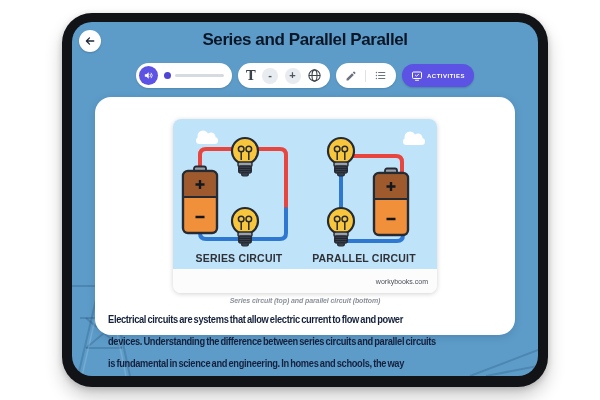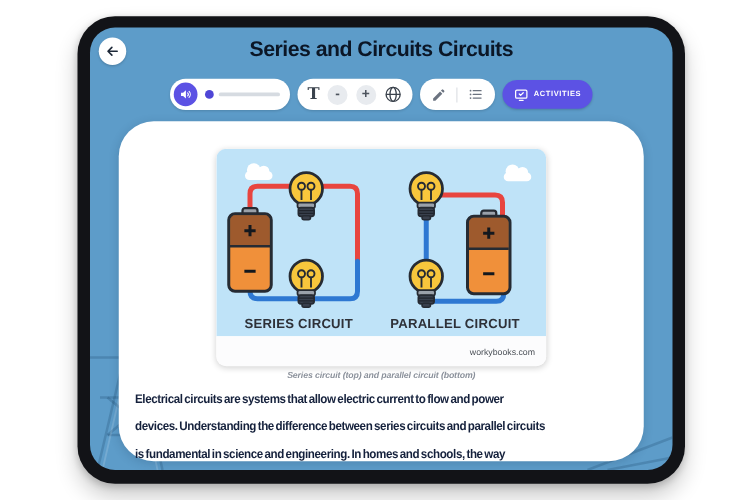--- a/index.html
+++ b/index.html
@@ -36,22 +36,22 @@
   .t-icon{font-family:"DejaVu Serif",serif;font-size:13px;font-weight:700;color:#3a424c;line-height:1;}
   .step-btn{width:16px;height:16px;border-radius:50%;background:#e8ebef;color:#4d545e;
             font-size:11px;font-weight:700;display:flex;align-items:center;justify-content:center;line-height:1;}
   .pill-annotate{width:60px;padding:0 9px;justify-content:space-between;}
   .tool-divider{width:1px;height:12px;background:#dfe2e6;}
   .btn-activities{height:23px;border-radius:12px;background:#5c52e4;display:flex;align-items:center;
                   gap:4px;padding:0 9px;box-shadow:0 1px 2px rgba(0,0,0,.18);cursor:pointer;}
   .btn-activities span{color:#fff;font-size:6px;font-weight:700;letter-spacing:.5px;}
 
   
-  .card{position:absolute;left:23px;top:75px;width:420px;height:272px;background:#ffffff;
-        border-radius:28px;box-shadow:0 2px 8px rgba(20,50,80,.18);}
+  .card{position:absolute;left:23px;top:75px;width:420px;height:238px;background:#ffffff;
+        border-radius:16px;box-shadow:0 2px 8px rgba(20,50,80,.18);}
   .figure{width:264px;height:174px;margin:22px auto 0;border-radius:8px;overflow:hidden;
           box-shadow:0 1px 5px rgba(0,0,0,.18);}
   .fig-label{font-family:"Liberation Sans",sans-serif;font-size:10.5px;font-weight:700;
              fill:#2e3138;letter-spacing:.2px;}
   .fig-watermark{font-family:"Liberation Sans",sans-serif;font-size:7px;fill:#4a4f56;}
   .caption{text-align:center;margin-top:4px;font-size:7px;font-style:italic;font-weight:700;
            letter-spacing:-0.1px;color:#8b919b;}
   .paragraph{margin:5px 13px 12px 13px;}
   .para-line{white-space:nowrap;font-size:10px;font-weight:700;letter-spacing:-0.35px;
              word-spacing:-1px;line-height:22px;color:#15213c;transform:scaleX(.93);
@@ -74,21 +74,21 @@
         <g stroke="rgba(255,255,255,0.15)" stroke-width="1.5" fill="none">
           <path d="M10,120 L33,20 M54,120 L33,20"></path>
         </g>
       </svg>
 
       <div class="back-btn">
         <svg width="12" height="12" viewBox="0 0 24 24">
           <path d="M19.5 12H5.5 M11 5.8 L4.8 12 L11 18.2" stroke="#1d2838" stroke-width="2.6" fill="none" stroke-linecap="round" stroke-linejoin="round"></path>
         </svg>
       </div>
-      <div class="title">Series and Circuits Circuits</div>
+      <div class="title">Series and Parallel Parallel</div>
 
       <div class="toolbar">
         <div class="pill pill-volume">
           <div class="vol-btn">
             <svg width="11" height="11" viewBox="0 0 24 24">
               <path d="M4 9.2v5.6h3.6L12.5 19V5L7.6 9.2H4z" fill="#ffffff"></path>
               <path d="M15.5 9.2a4 4 0 0 1 0 5.6 M18 6.8a7.4 7.4 0 0 1 0 10.4" stroke="#ffffff" stroke-width="1.9" fill="none" stroke-linecap="round"></path>
             </svg>
           </div>
           <div class="vol-thumb"></div>

